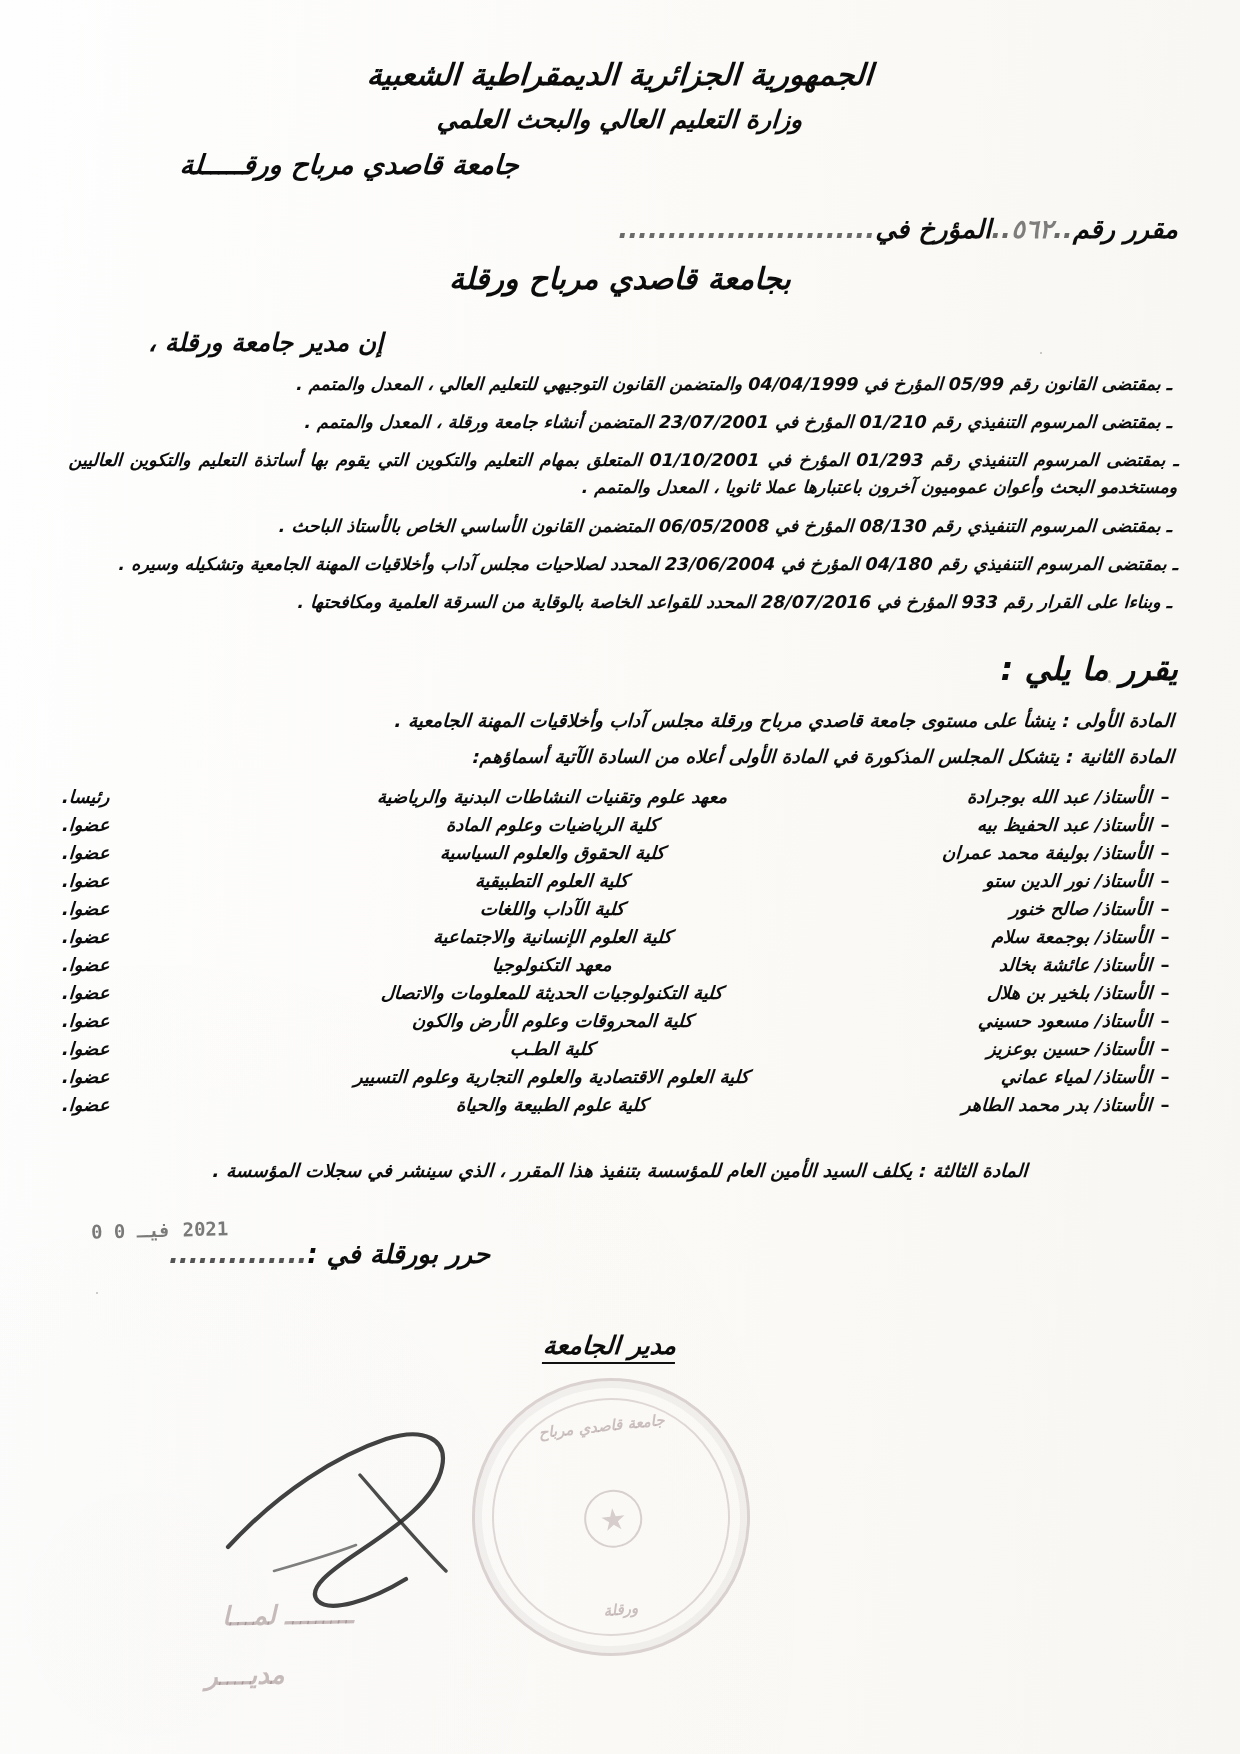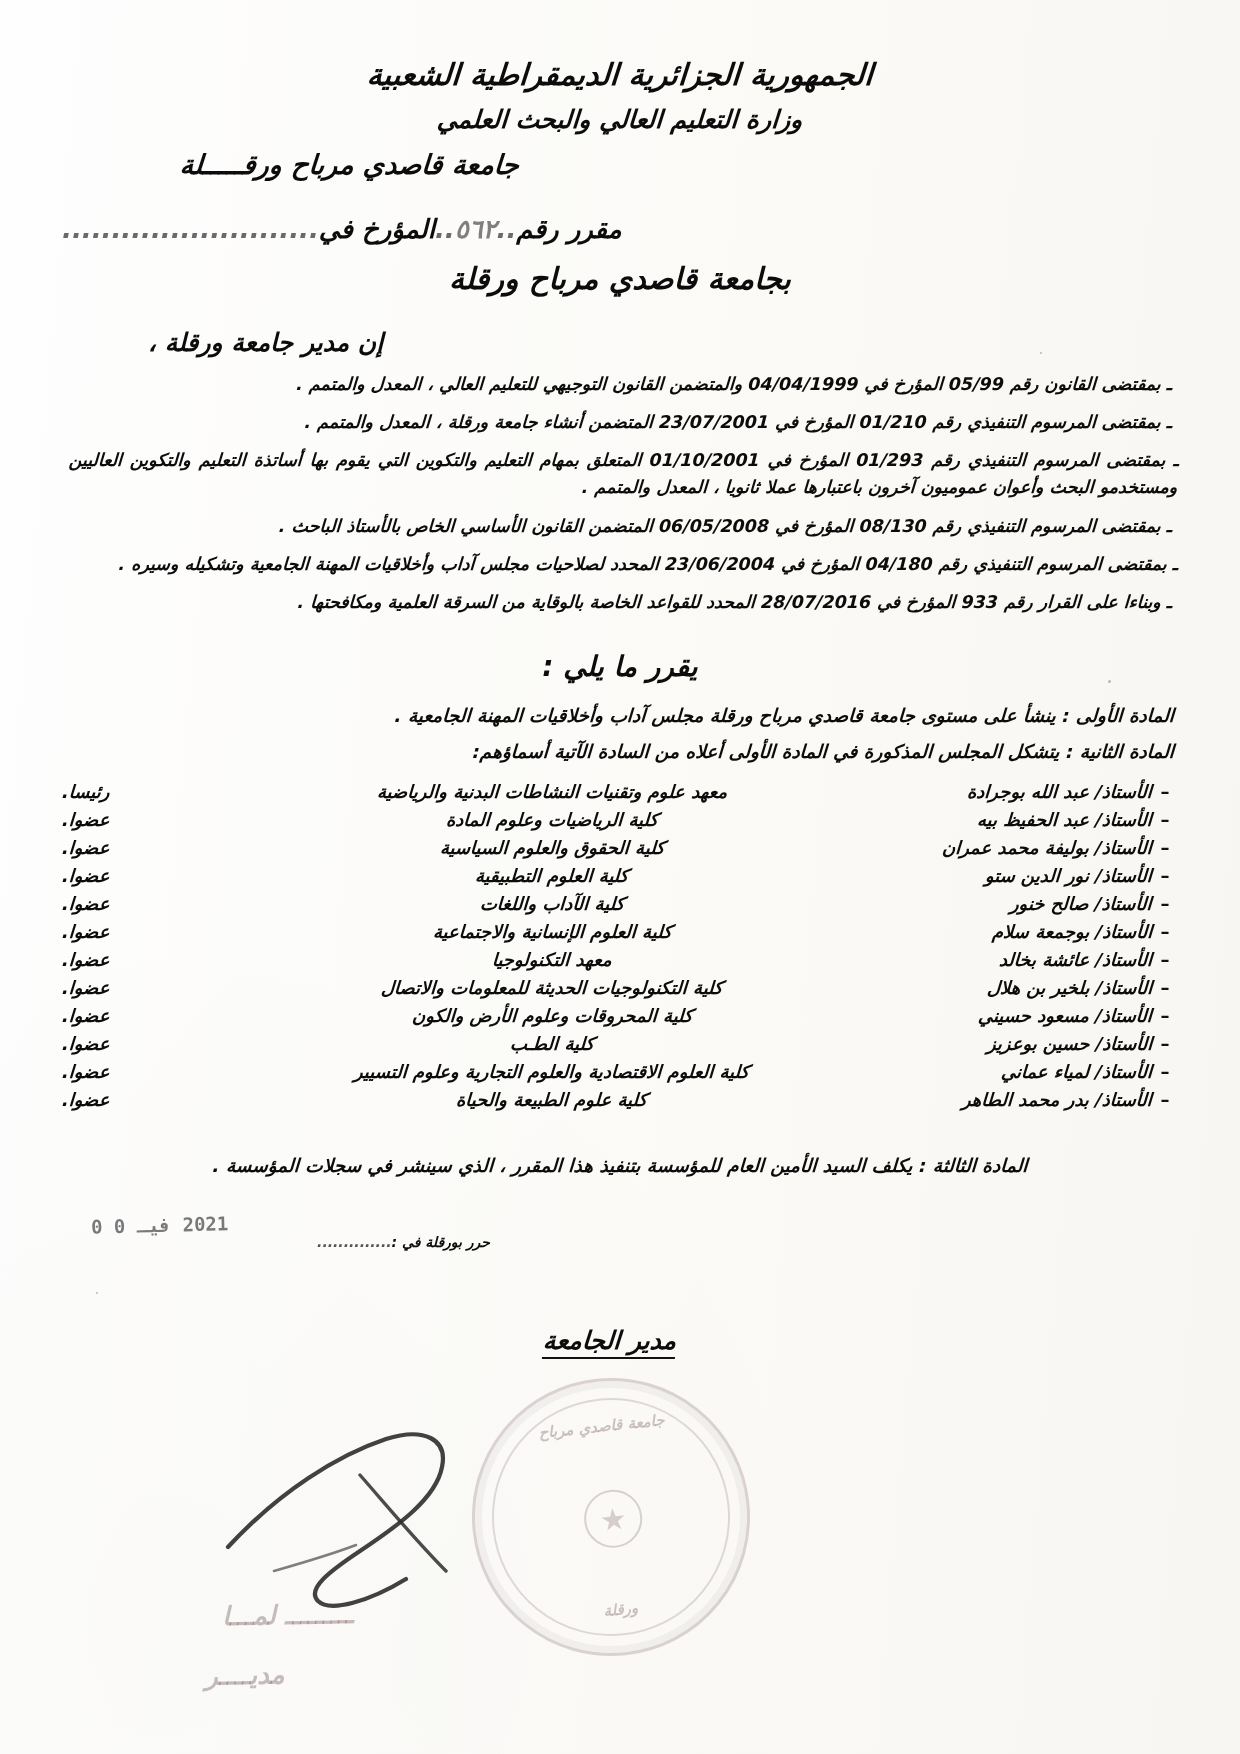--- a/index.html
+++ b/index.html
@@ -49,21 +49,21 @@
     text-align:left;
     padding-left:118px;
     margin-top:10px;
   }
   .univ span{
     font-size:27px;
     display:inline-block;
     transform:skewX(-4deg);
   }
   .decnum{
-    text-align:left;
+    text-align:right;
     margin-top:34px;
     font-size:26px;
   }
   .decnum .dots{
     letter-spacing:2px;
     font-weight:700;
     color:#3a3a3a;
     opacity:.75;
   }
   .decnum .num{
@@ -93,22 +93,21 @@
     font-size:17.5px;
     line-height:1.55;
     margin-bottom:11px;
     text-align:justify;
     text-align-last:right;
     padding:0 6px 0 6px;
     transform:skewX(-3deg);
   }
   .cit.wide{padding-right:0;}
   .decide{
-    text-align:center;
-    font-size:28px;
+    font-size:32px;
     margin-top:34px;
     margin-bottom:18px;
     letter-spacing:0px;
   }
   .article{
     font-size:18.5px;
     line-height:1.6;
     margin-bottom:7px;
     text-align:right;
     transform:skewX(-3deg);
@@ -156,21 +155,21 @@
   
   .sigrow{
     margin-top:52px;
     position:relative;
     height:58px;
   }
   .sigrow .dateline{
     position:absolute;
     right:688px;
     top:6px;
-    font-size:14px;
+    font-size:26px;
     white-space:nowrap;
   }
   .sigrow .dateline .dots2{
     letter-spacing:2.5px;
     color:#2a2a2a;
     opacity:.8;
   }
   .datestamp{
     position:absolute;
     right:950px;

